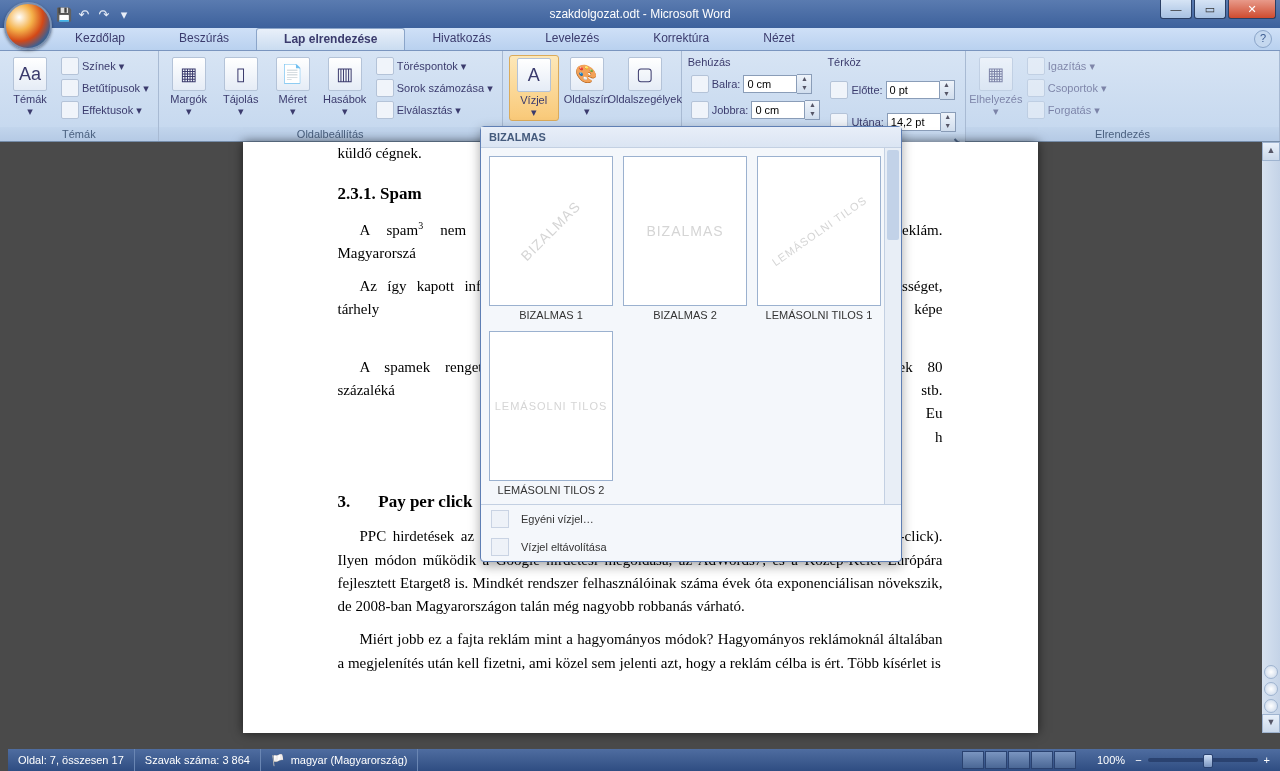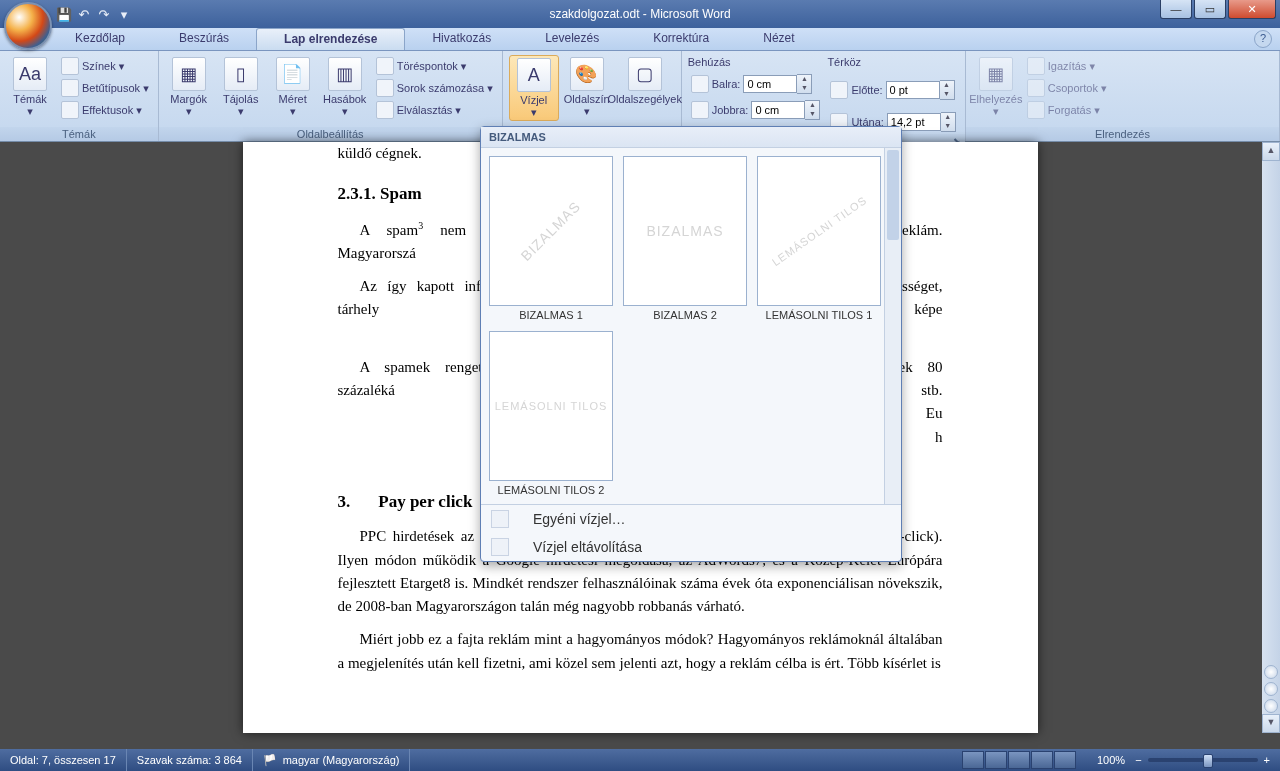--- a/index.html
+++ b/index.html
@@ -41,27 +41,27 @@
 .gallery{position:absolute;left:480px;top:0;width:420px;background:#f4f7fb;border:1px solid #5f7fb4;border-radius:4px;box-shadow:0 4px 12px rgba(0,0,0,.35);z-index:30}
 .gal-head{background:linear-gradient(#e8eef8,#dbe5f3);padding:4px 8px;font-size:11px;font-weight:bold;color:#445a7c;border-bottom:1px solid #c3d0e2}
 .gal-body{padding:8px;display:flex;flex-wrap:wrap;gap:10px;max-height:360px;overflow:hidden;position:relative}
 .gal-scroll{position:absolute;right:0;top:0;bottom:0;width:16px;background:#e8eef6;border-left:1px solid #c3d0e2}
 .gal-thumb-wrap{position:absolute;top:2px;right:2px;left:2px;height:90px;background:#c2d2e8;border-radius:2px}
 .gal-item{width:124px;text-align:center}
 .gal-item .pv{width:124px;height:150px;background:#fff;border:1px solid #9bb1cf;display:flex;align-items:center;justify-content:center;box-sizing:border-box}
 .gal-item .pv span{color:#d5d5d5;font-size:14px;letter-spacing:1px;transform:rotate(-35deg);font-family:Arial}
 .gal-item .lbl{font-size:11px;margin-top:3px;color:#333}
 .gal-menu{border-top:1px solid #c3d0e2}
-.gal-menu .mi{display:flex;align-items:center;gap:24px;padding:5px 10px;font-size:14px;color:#333}
+.gal-menu .mi{display:flex;align-items:center;gap:12px;padding:5px 10px;font-size:11px;color:#333}
 .gal-menu .mi.dis{color:#9a9a9a}
 .gal-menu .mic{width:16px;height:16px;border:1px solid #c9d3e3;background:#eef2f8;display:inline-block}
 .vsb{position:absolute;right:0;top:0;bottom:0;width:18px;background:linear-gradient(90deg,#d7e2f0,#c4d3e7)}
 .vsb .ar{height:17px;background:linear-gradient(#e8f0fa,#cbd9eb);border:1px solid #9fb4d0;text-align:center;font-size:9px;color:#556;line-height:15px}
 .vsb .circ{width:12px;height:12px;border-radius:50%;background:radial-gradient(#fff,#c4d3e7);margin:3px auto;border:1px solid #9fb4d0}
-.statusbar{height:22px;background:linear-gradient(#4f6da0,#2f4d82);display:flex;align-items:center;color:#fff;font-size:11px;position:absolute;bottom:0;left:0;right:0}
+.statusbar{height:22px;background:linear-gradient(#4f6da0,#2f4d82);display:flex;align-items:center;color:#fff;font-size:11px;position:absolute;bottom:0;left:8px;right:0}
 .statusbar .cell{padding:0 10px;border-right:1px solid #6a86b3;height:100%;display:flex;align-items:center}
 .statusbar .spacer{flex:1}
 .statusbar .views span{width:20px;height:16px;display:inline-block;border:1px solid #2a4270;background:linear-gradient(#7a95c0,#4a6795);margin-right:1px}
 .zoom-slider{width:110px;height:4px;background:#2a4270;margin:0 6px;position:relative;border-radius:2px}
 .zoom-slider .kn{position:absolute;left:50%;top:-4px;width:8px;height:12px;background:linear-gradient(#cfe0f7,#7a95c0);border:1px solid #2a4270;border-radius:2px}
 sup{font-size:10px}
 </style>
 </head>
 <body>
 

